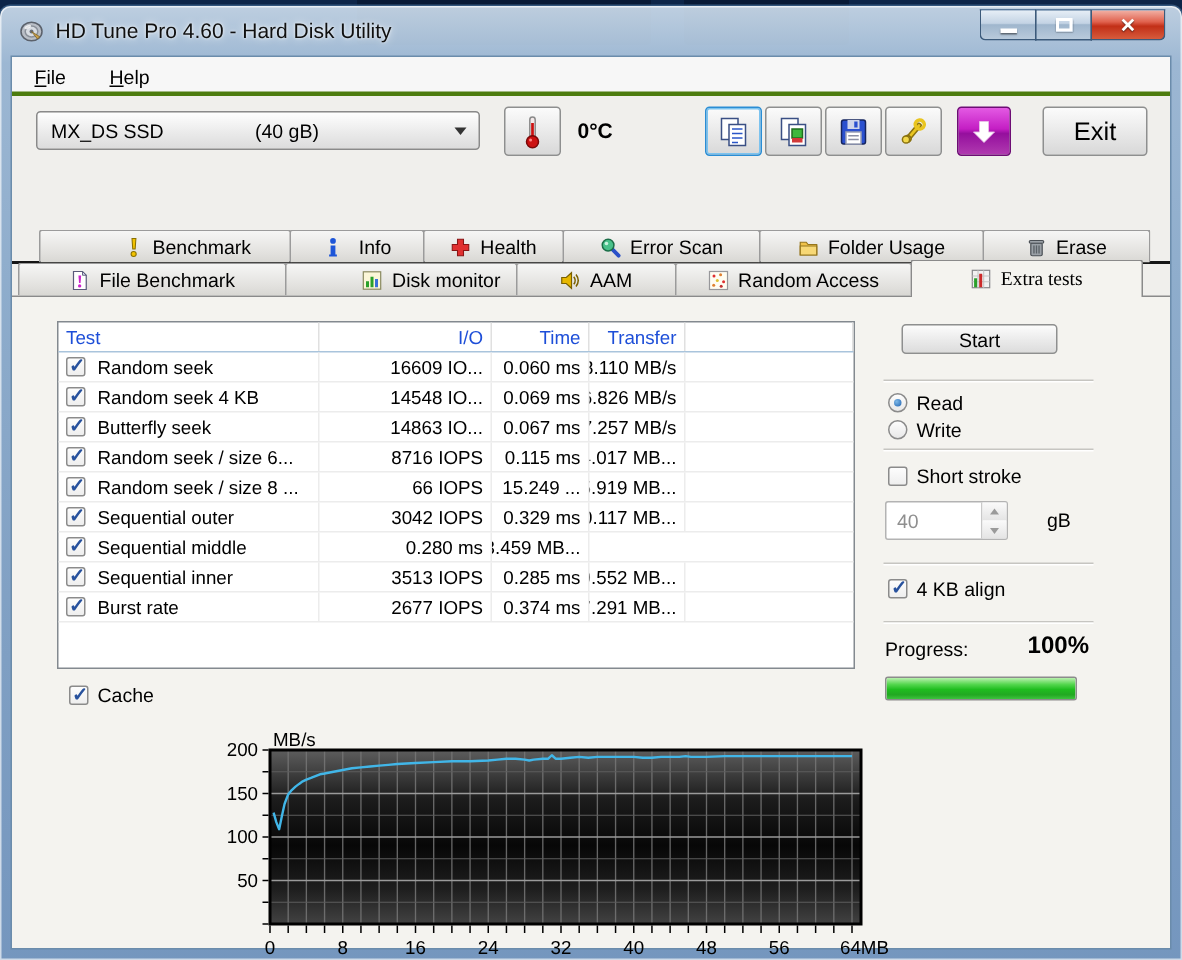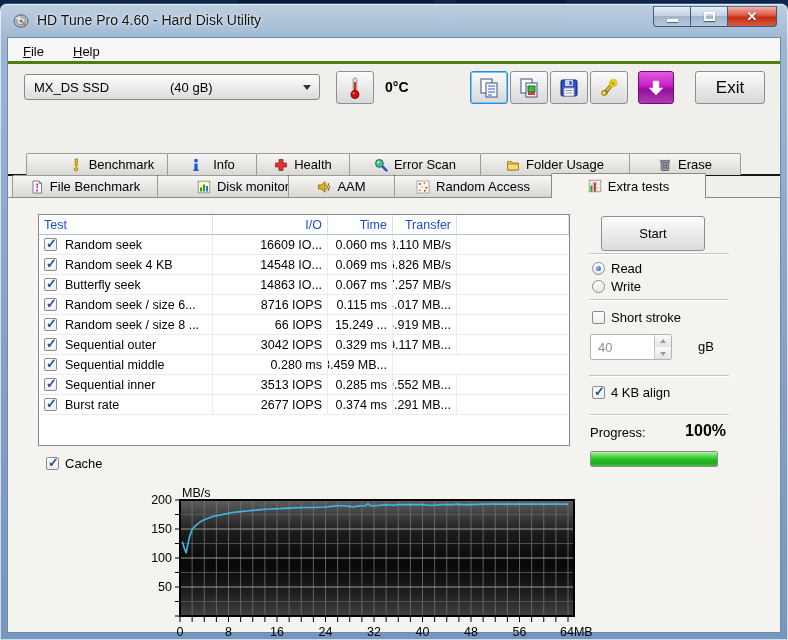--- a/index.html
+++ b/index.html
@@ -59,21 +59,21 @@
   #toolbar-sep { position:absolute; left:0; right:0; top:109px; height:2px; background:#161616; }
 
   
   #tabs { position:absolute; left:0; right:0; top:113px; height:46px; }
   .tab-row { position:absolute; left:0; right:0; height:22px; display:flex; }
   #tab-row-1 { top:2px; padding-left:18px; }
   #tab-row-2 { top:24px; padding-left:4px; }
   .tab { height:22px; border:1px solid #9b9b9b; border-bottom:none; border-radius:2px 2px 0 0; margin-right:-1px;
          background:linear-gradient(180deg,#f6f6f5,#e2e1de 70%,#d8d7d3); display:flex; align-items:center; justify-content:center; gap:6px;
          font-size:13px; white-space:nowrap; }
-  .tab.active { background:#f4f3ef; height:25px; margin-top:-2px; z-index:5; border-color:#8a8a8a; box-shadow:0 3px 0 -1px #f4f3ef; }
+  .tab.active { background:#f4f3ef; height:25px; margin-top:-2px; z-index:5; border-color:#8a8a8a; box-shadow:0 3px 0 -1px #f4f3ef;font-family:Liberation Serif, serif; }
   .tab svg { flex:0 0 auto; }
 
   
   #page { position:absolute; left:0; right:0; top:159px; bottom:0; background:#f4f3ef; border-top:1px solid #8a8a8a; }
 
   
   #results-table { position:absolute; left:30px; top:16px; width:532px; height:232px; background:#fff; border:1px solid #83898f; font-size:12.5px; }
   .tr { display:grid; grid-template-columns:174px 115px 65px 64px 1fr; height:20px; border-bottom:1px solid #ececec; }
   .tr.head { border-bottom:1px solid #a9c4dc; }
   .td { display:flex; align-items:center; padding:0 5px; border-right:1px solid #ececec; overflow:hidden; white-space:nowrap; }
@@ -84,21 +84,21 @@
   
   .checkbox { width:13px; height:13px; background:linear-gradient(180deg,#fdfdfd,#eee); border:1px solid #8b8b8b; border-radius:2px;
               position:relative; flex:0 0 auto; }
   .checkbox .tick { position:absolute; left:1px; top:-3px; color:#27519d; font-size:13px; font-weight:bold; }
   .row-check { margin-right:8px; }
   .radio { width:13px; height:13px; border-radius:50%; border:1px solid #8b8b8b; background:linear-gradient(180deg,#fdfdfd,#e8e8e8); position:relative; flex:0 0 auto; }
   .radio.selected::after { content:""; position:absolute; left:3px; top:3px; width:5px; height:5px; border-radius:50%;
                            background:radial-gradient(circle at 35% 35%, #7db8e8, #1f62b0); }
 
   
-  #start-btn { position:absolute; left:593px; top:18px; width:104px; height:35px;
+  #start-btn { position:absolute; left:593px; top:18px; width:104px; height:20px;
                background:linear-gradient(180deg,#fcfcfc,#eaeaea 55%,#dcdcdc); border:1px solid #8e8f8f; border-radius:3px;
                display:flex; align-items:center; justify-content:center; }
   .etched { position:absolute; left:581px; width:140px; height:2px; border-top:1px solid #c6c5c1; border-bottom:1px solid #fff; }
   #sep-1 { top:55px; } #sep-2 { top:101px; } #sep-3 { top:177px; } #sep-4 { top:216px; }
   .opt { position:absolute; display:flex; align-items:center; gap:6px; }
   #opt-read { left:584px; top:63px; } #opt-write { left:584px; top:81px; }
   #opt-shortstroke { left:584px; top:112px; }
   #size-spinner { position:absolute; left:582px; top:136px; width:82px; height:26px; border:1px solid #b3b3b3; background:#fff; border-radius:2px; }
   #size-value { position:absolute; left:7px; top:5px; color:#8f8f8f; }
   #spin-buttons { position:absolute; right:0; top:0; bottom:0; width:17px; border-left:1px solid #c9c9c9; display:flex; flex-direction:column; }
@@ -219,21 +219,21 @@
           <svg width="18" height="18" viewBox="0 0 18 18">
             <path d="M6 2 h6 v7 h4 L9 16 L2 9 h4 Z" fill="#fff" stroke="#e8bfe8" stroke-width="0.6"></path>
           </svg>
         </div>
         <div id="btn-exit">Exit</div>
         <div id="toolbar-sep"></div>
       </div>
 
       <div id="tabs">
         <div class="tab-row" id="tab-row-1">
-            <div class="tab" style="width: 142px; padding-left: 29px;">
+            <div class="tab" style="width: 168px; padding-left: 29px;">
               <svg width="14" height="14" viewBox="0 0 14 14">
                 <path d="M6 1 h2.6 l-.5 7 h-1.6 Z" fill="#f2c200" stroke="#8a7000" stroke-width="0.7"></path>
                 <circle cx="7.1" cy="11.3" r="1.7" fill="#f2c200" stroke="#8a7000" stroke-width="0.7"></circle>
               </svg>
               <span>Benchmark</span>
             </div>
             <div class="tab" style="width: 90px; gap: 10px;">
               <svg width="14" height="14" viewBox="0 0 14 14">
                 <circle cx="7" cy="2.6" r="1.9" fill="#1d55d8"></circle>
                 <path d="M5.4 5.6 h3.2 v6 h1 v1.4 H4.4 v-1.4 h1 Z" fill="#1d55d8"></path>
@@ -268,30 +268,30 @@
                 <g stroke="#5b6167" stroke-width="0.9">
                   <line x1="5.3" y1="5.6" x2="5.3" y2="11"></line>
                   <line x1="7" y1="5.6" x2="7" y2="11"></line>
                   <line x1="8.7" y1="5.6" x2="8.7" y2="11"></line>
                 </g>
               </svg>
               <span>Erase</span>
             </div>
           </div>
         <div class="tab-row" id="tab-row-2">
-            <div class="tab" style="width: 146px;">
+            <div class="tab" style="width: 179px;">
               <svg width="14" height="14" viewBox="0 0 14 14">
                 <path d="M3 1 h6 l2.5 2.5 V13 H3 Z" fill="#fff" stroke="#5a5a7a" stroke-width="0.8"></path>
                 <path d="M9 1 l2.5 2.5 H9 Z" fill="#cfd4e8" stroke="#5a5a7a" stroke-width="0.6"></path>
                 <path d="M6.3 3.6 h1.8 l-.4 5 h-1 Z" fill="#cc22cc"></path>
                 <circle cx="7.1" cy="10.6" r="1.1" fill="#cc22cc"></circle>
               </svg>
               <span>File Benchmark</span>
             </div>
-            <div class="tab" style="width: 132px; padding-left: 40px;">
+            <div class="tab" style="width: 155px; padding-left: 40px;">
               <svg width="14" height="14" viewBox="0 0 14 14">
                 <rect x="1.2" y="1.2" width="11.6" height="11.6" fill="#fbf6d8" stroke="#8a8a60" stroke-width="0.8"></rect>
                 <rect x="3" y="7.5" width="2" height="4" fill="#2aa02a"></rect>
                 <rect x="6" y="4.5" width="2" height="7" fill="#2aa02a"></rect>
                 <rect x="9" y="6" width="2" height="5.5" fill="#3a6fd8"></rect>
               </svg>
               <span>Disk monitor</span>
             </div>
             <div class="tab" style="width: 107px;">
               <svg width="14" height="14" viewBox="0 0 14 14">

